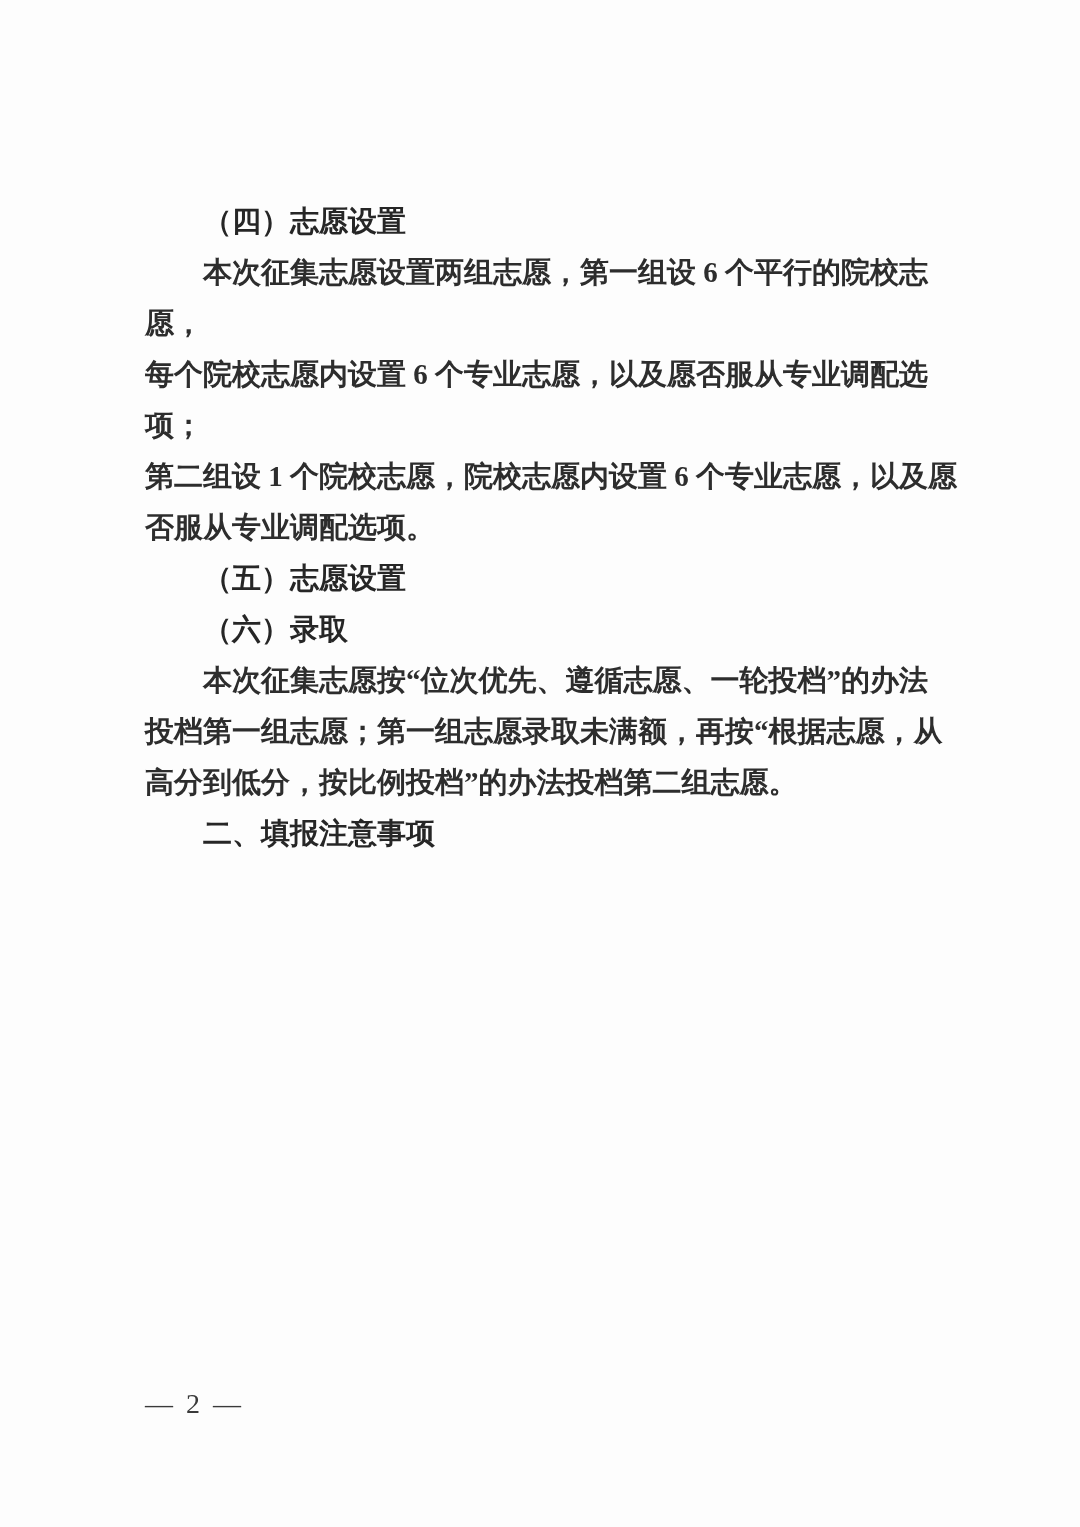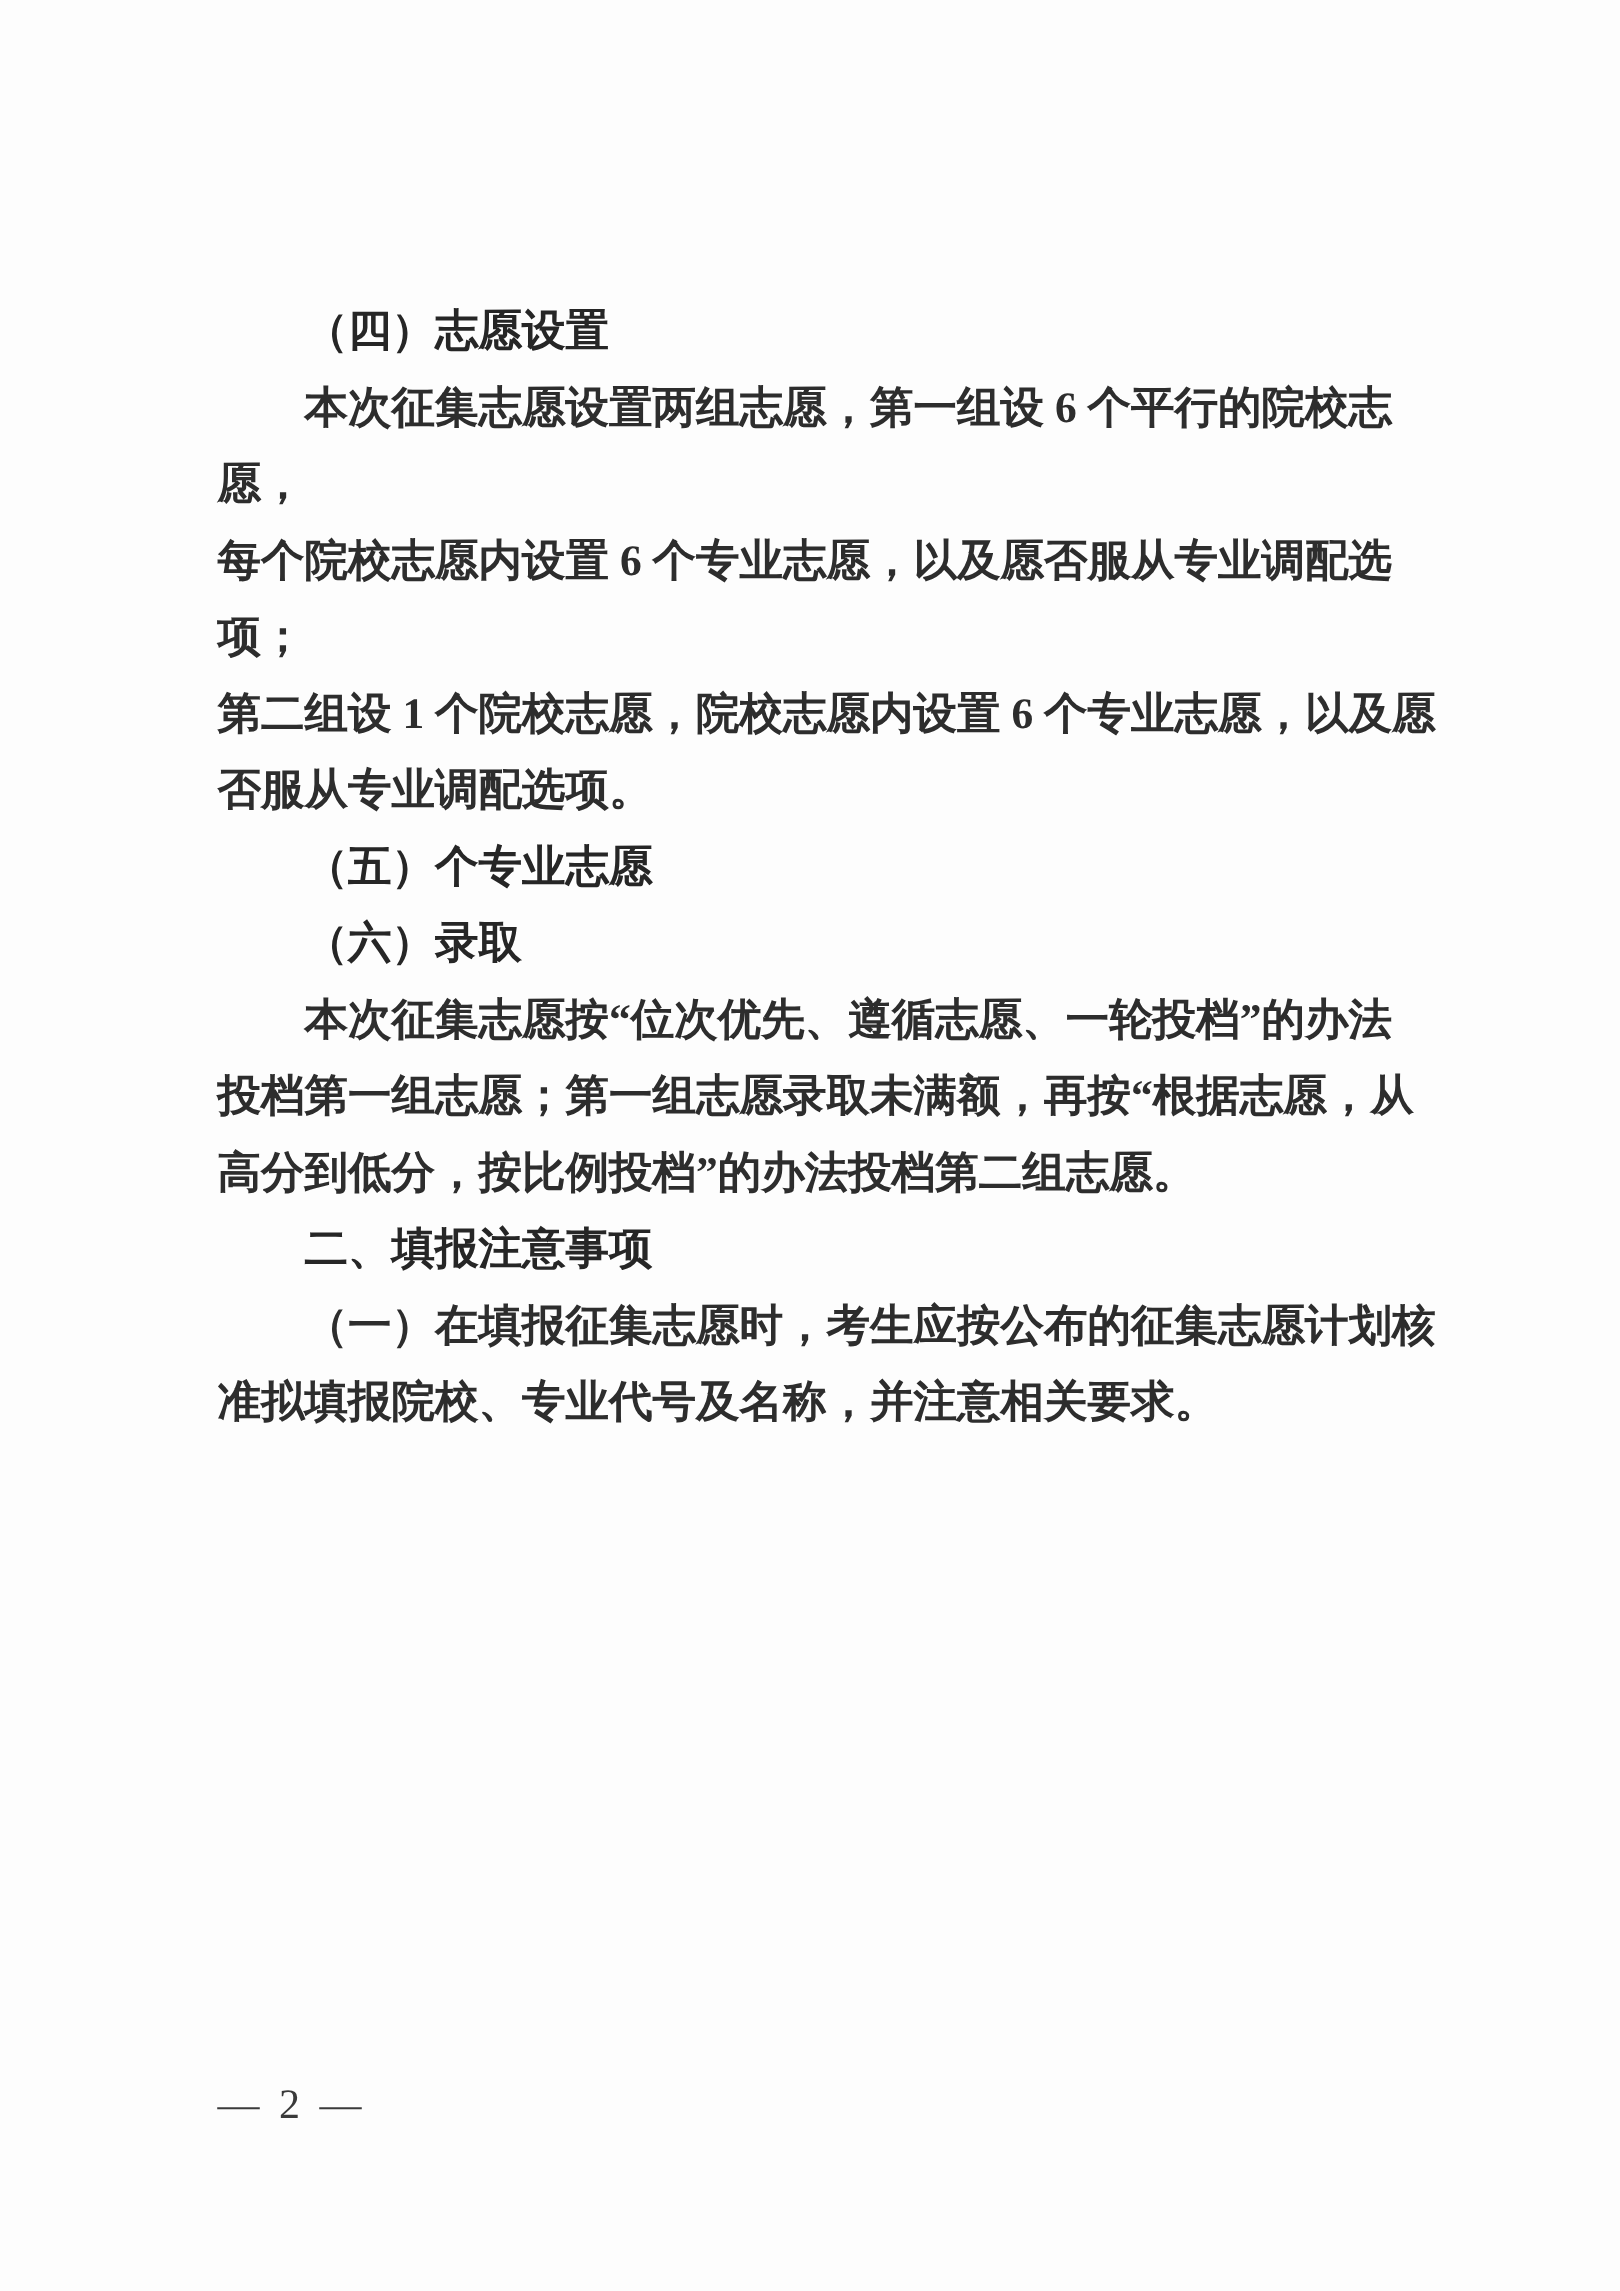--- a/index.html
+++ b/index.html
@@ -51,31 +51,29 @@
 
 <div class="page">
 
   <div class="heading">（四）志愿设置</div>
 
   <p class="para">本次征集志愿设置两组志愿，第一组设 6 个平行的院校志愿，
 每个院校志愿内设置 6 个专业志愿，以及愿否服从专业调配选项；
 第二组设 1 个院校志愿，院校志愿内设置 6 个专业志愿，以及愿
 否服从专业调配选项。</p>
 
-  <div class="heading">（五）个专业志愿</div>
+  <div class="heading">（五）志愿设置</div>
 
 
   <div class="heading">（六）录取</div>
 
   <p class="para">本次征集志愿按“位次优先、遵循志愿、一轮投档”的办法
 投档第一组志愿；第一组志愿录取未满额，再按“根据志愿，从
 高分到低分，按比例投档”的办法投档第二组志愿。</p>
 
 
   <div class="heading">二、填报注意事项</div>
 
-  <p class="para">（一）在填报征集志愿时，考生应按公布的征集志愿计划核
-准拟填报院校、专业代号及名称，并注意相关要求。</p>
 
 
   <div class="page-footer">— 2 —</div>
 
 </div>
 
 </body></html>

